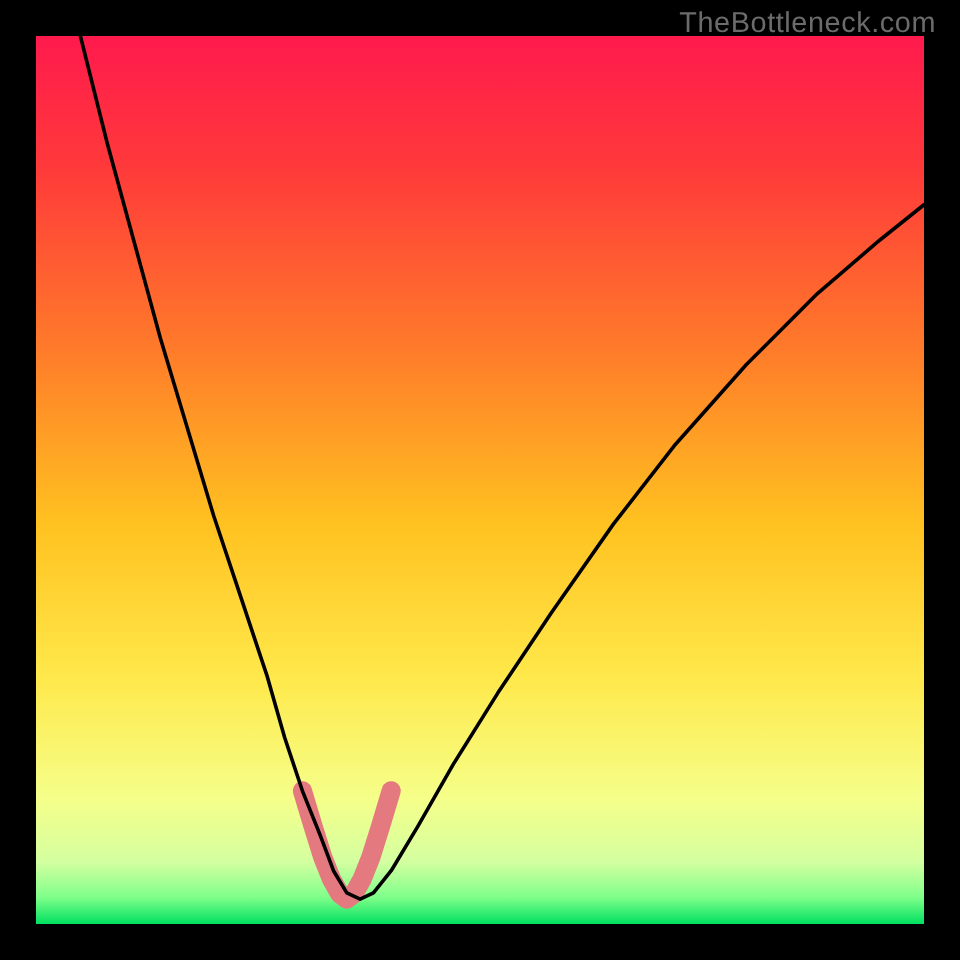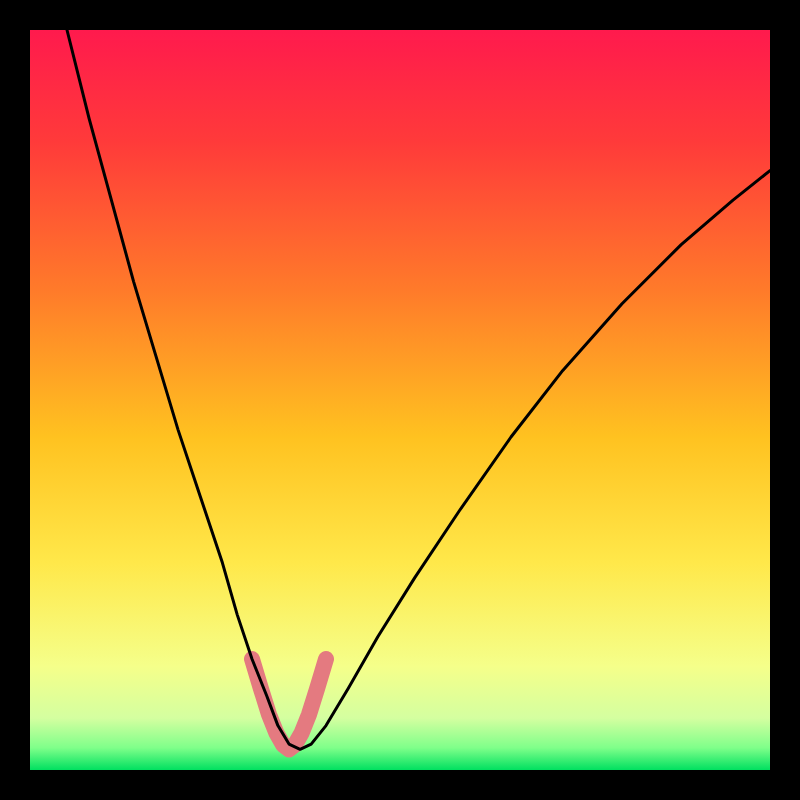--- a/index.html
+++ b/index.html
@@ -29,20 +29,21 @@
   svg {
     position: absolute;
     inset: 0;
   }
 </style>
 </head>
 <body>
 
 <div class="frame">
 
+  <div class="watermark">TheBottleneck.com</div>
 
   <svg viewBox="0 0 800 800" width="800" height="800">
     <defs>
       <linearGradient id="bg-grad" x1="0" y1="0" x2="0" y2="1">
           <stop offset="0%" stop-color="#ff1a4d"></stop>
           <stop offset="15%" stop-color="#ff3a3a"></stop>
           <stop offset="35%" stop-color="#ff7a2a"></stop>
           <stop offset="55.00000000000001%" stop-color="#ffc220"></stop>
           <stop offset="72%" stop-color="#ffe84a"></stop>
           <stop offset="86%" stop-color="#f5ff8a"></stop>

